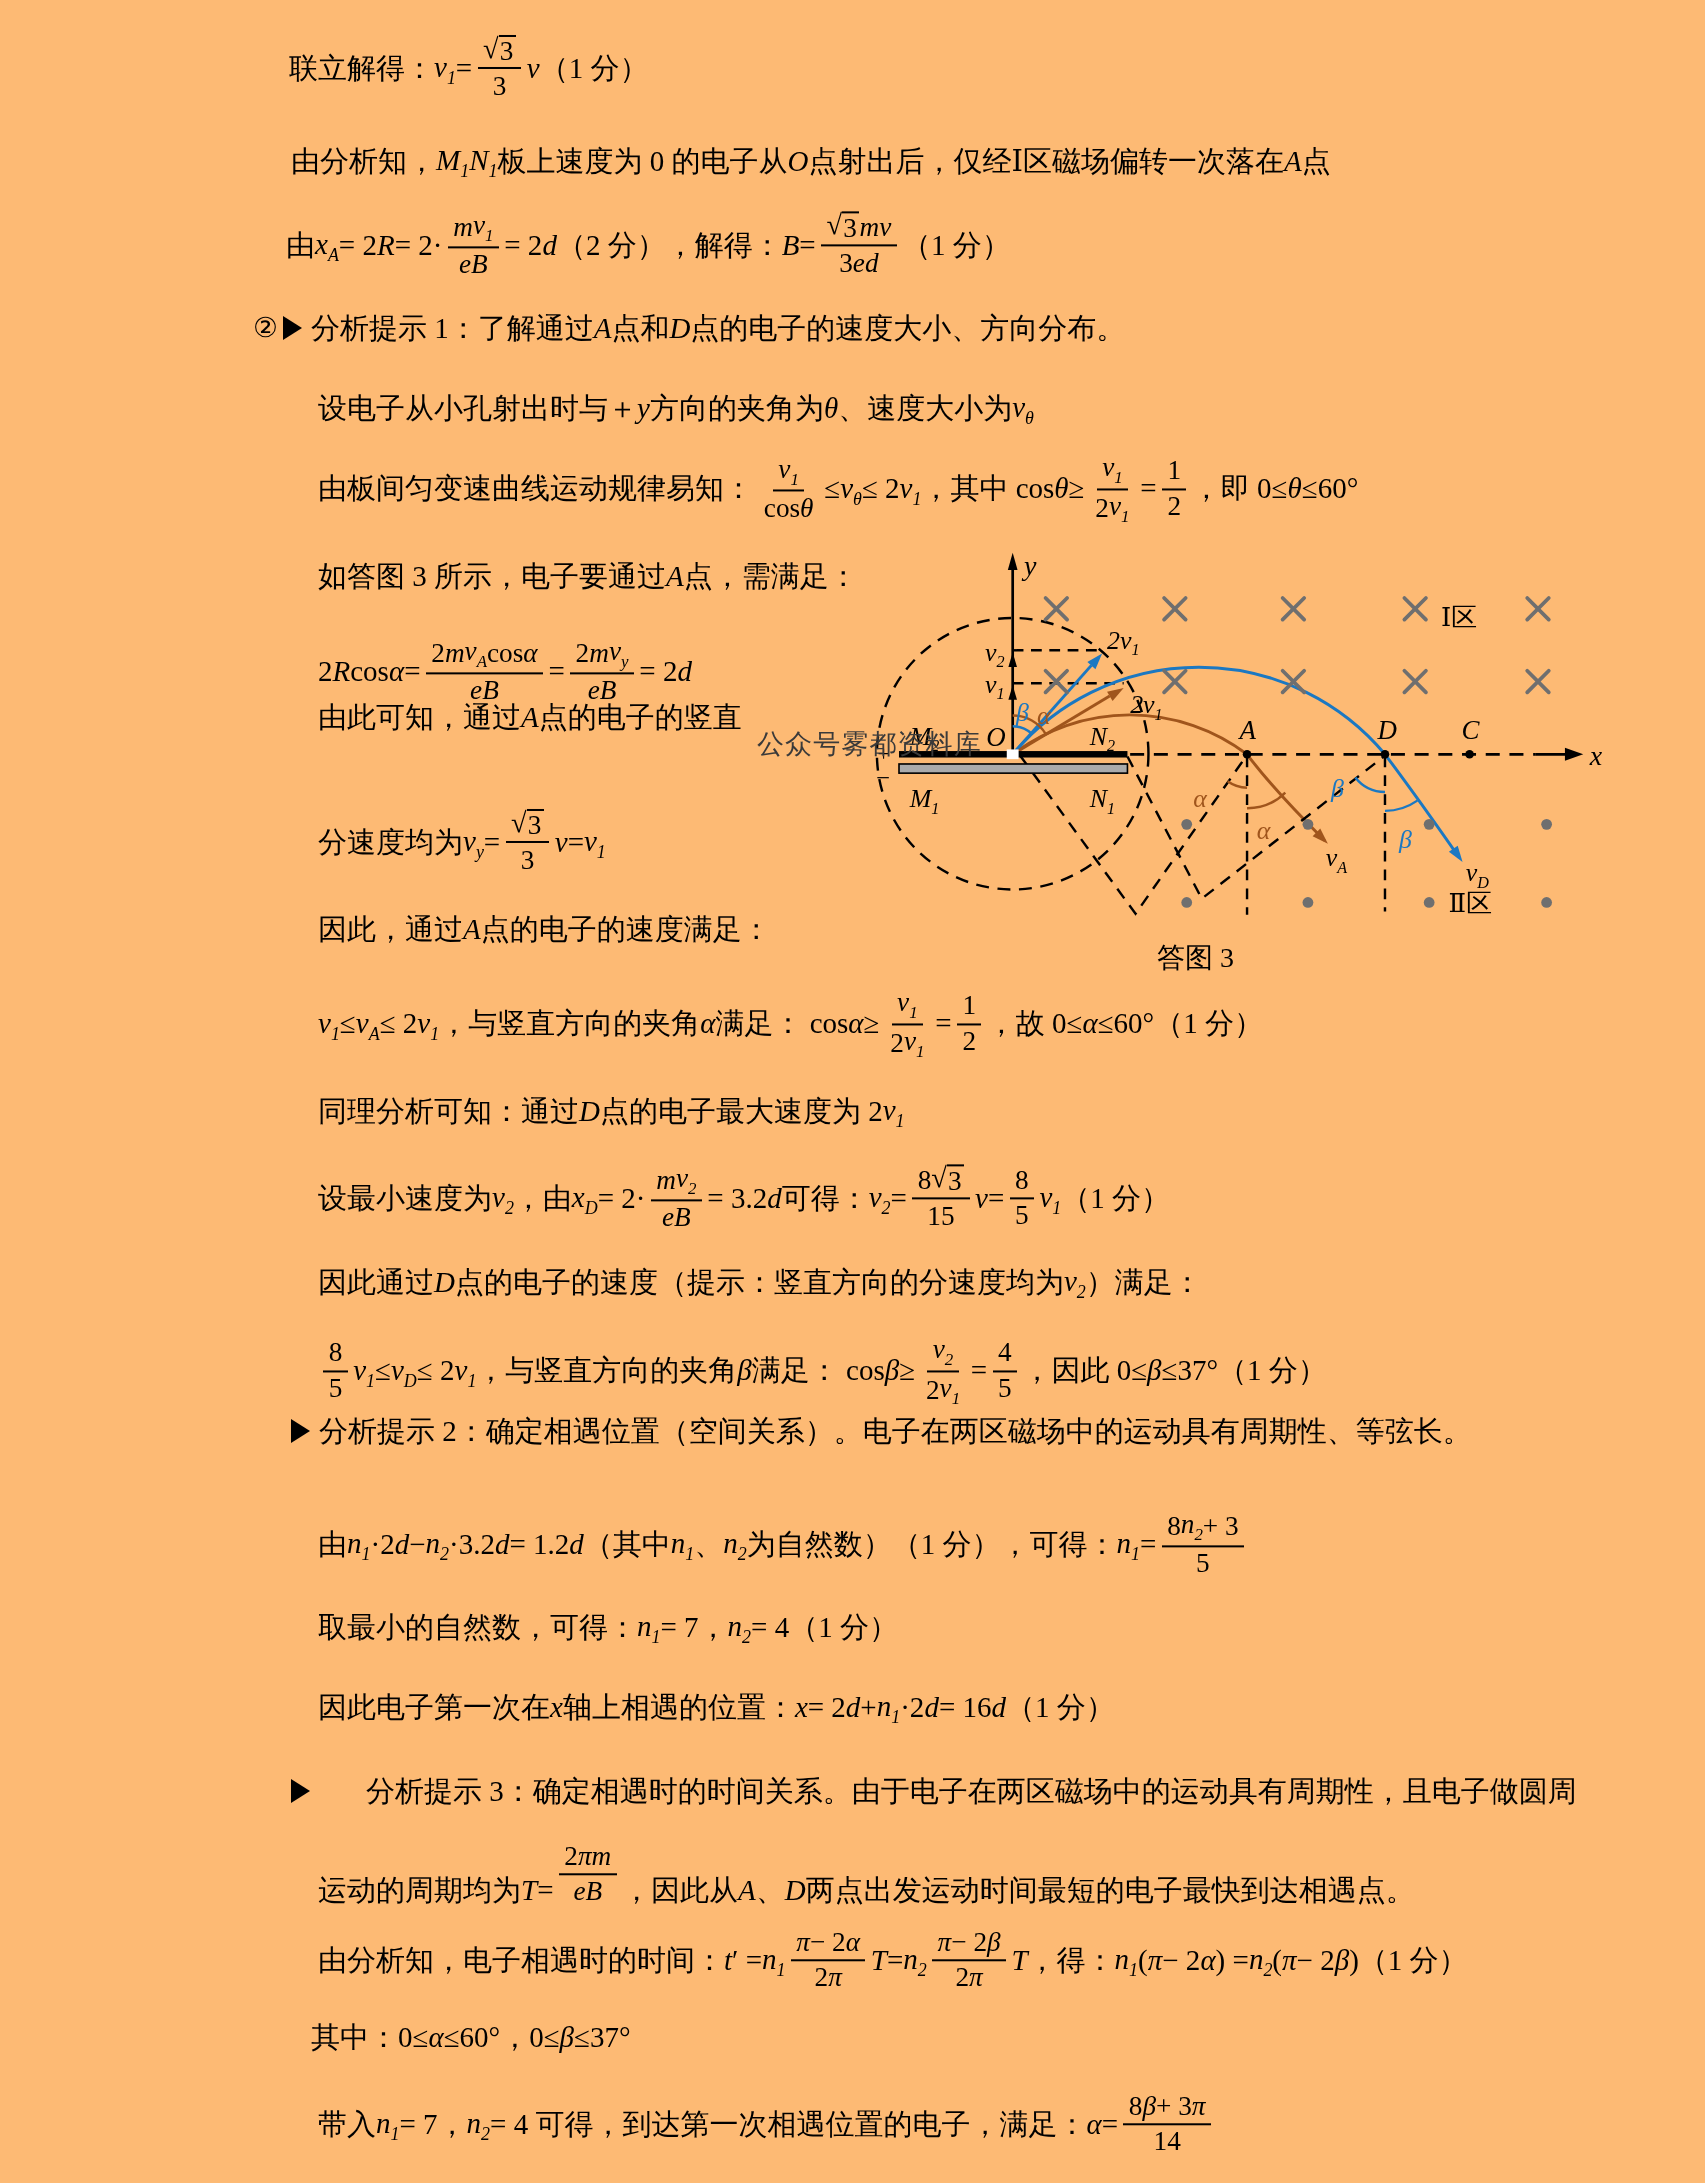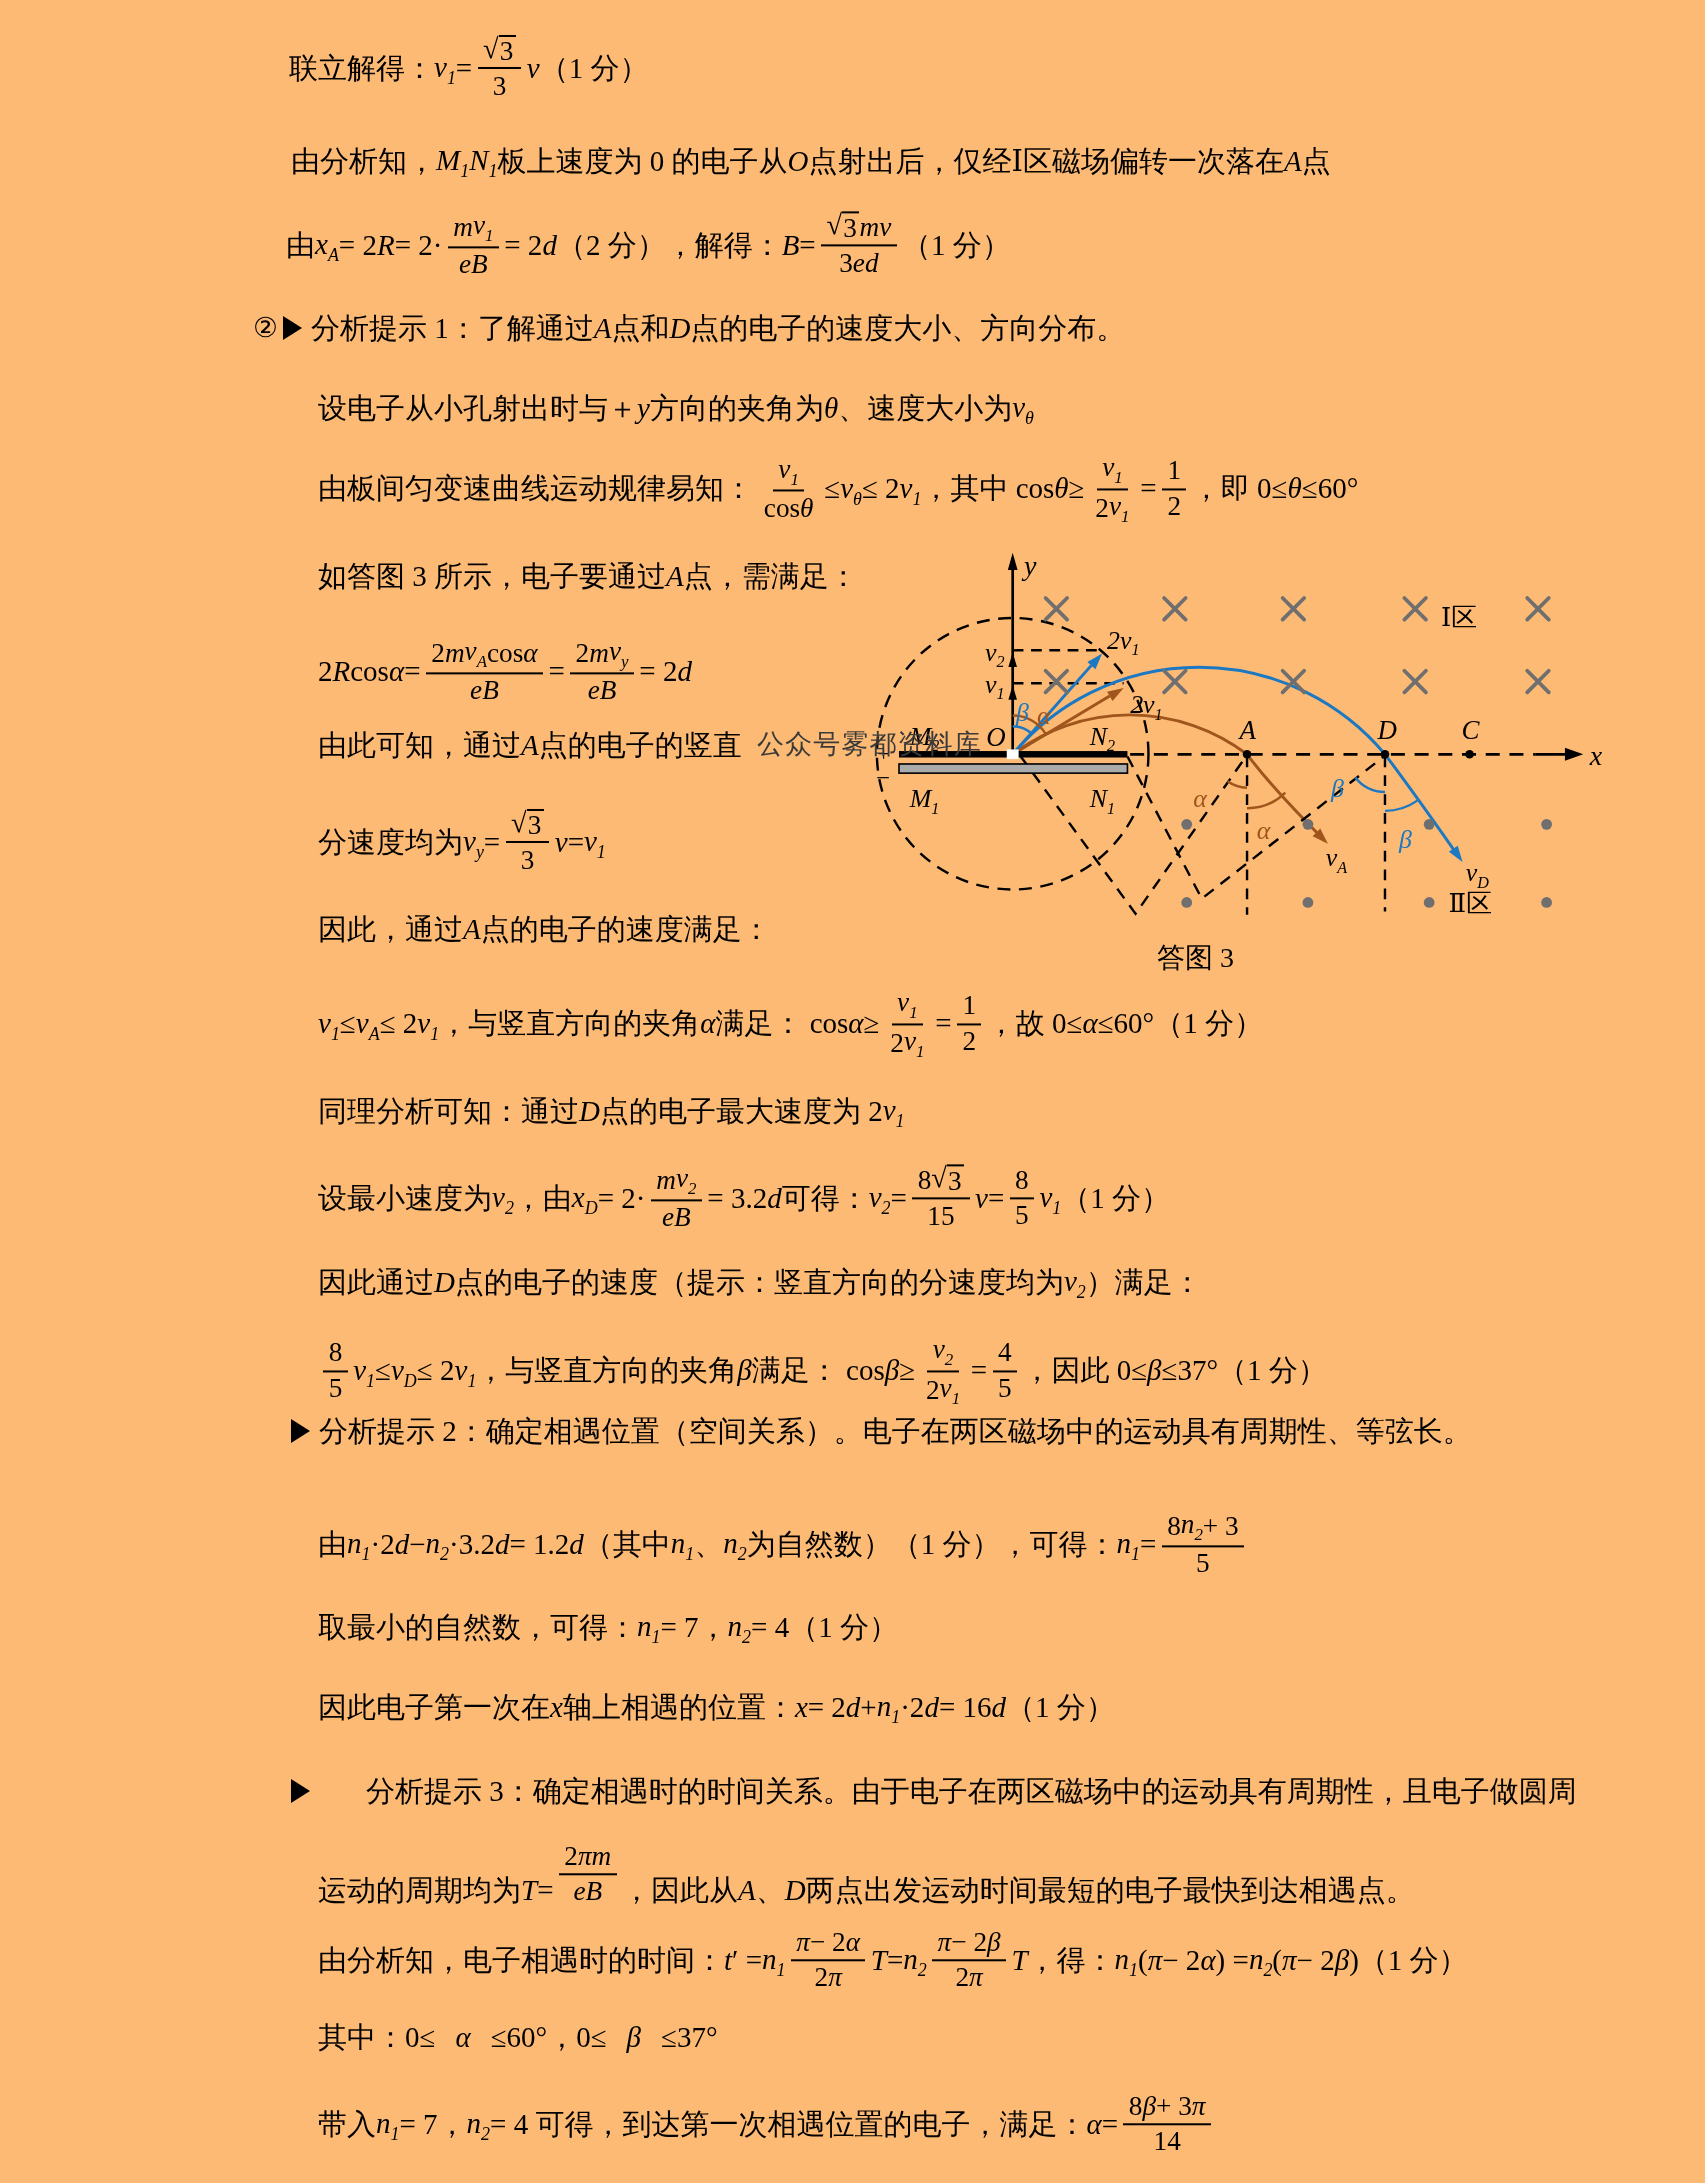--- a/index.html
+++ b/index.html
@@ -187,21 +187,21 @@
             <span class="var">v<sub>y</sub></span>
           </span>
           <span class="den">
             <span class="var">e</span>
             <span class="var">B</span>
           </span>
         </span>
         <span class="txt"> = 2</span>
         <span class="var">d</span>
       </div>
-      <div class="line" style="left: 318px; top: 745px; text-align: right;">
+      <div class="line" style="left: 318px; top: 717px; text-align: right;">
         <span class="txt">由此可知，通过 </span>
         <span class="var">A</span>
         <span class="txt"> 点的电子的竖直</span>
       </div>
       <div class="line" style="left: 318px; top: 842px;">
         <span class="txt">分速度均为 </span>
         <span class="var">v<sub>y</sub></span>
         <span class="txt"> = </span>
         <span class="frac">
           <span class="num">
@@ -474,21 +474,21 @@
         <span class="txt"> − 2</span>
         <span class="var">α</span>
         <span class="txt">) = </span>
         <span class="var">n<sub>2</sub></span>
         <span class="txt">(</span>
         <span class="var">π</span>
         <span class="txt"> − 2</span>
         <span class="var">β</span>
         <span class="txt">)（1 分）</span>
       </div>
-      <div class="line" style="left: 318px; top: 2037px; gap: 20px;">
+      <div class="line" style="left: 311px; top: 2037px;">
         <span class="txt">其中：0≤</span>
         <span class="var">α</span>
         <span class="txt">≤60°，0≤</span>
         <span class="var">β</span>
         <span class="txt">≤37°</span>
       </div>
       <div class="line" style="left: 318px; top: 2124px;">
         <span class="txt">带入 </span>
         <span class="var">n<sub>1</sub></span>
         <span class="txt"> = 7， </span>

